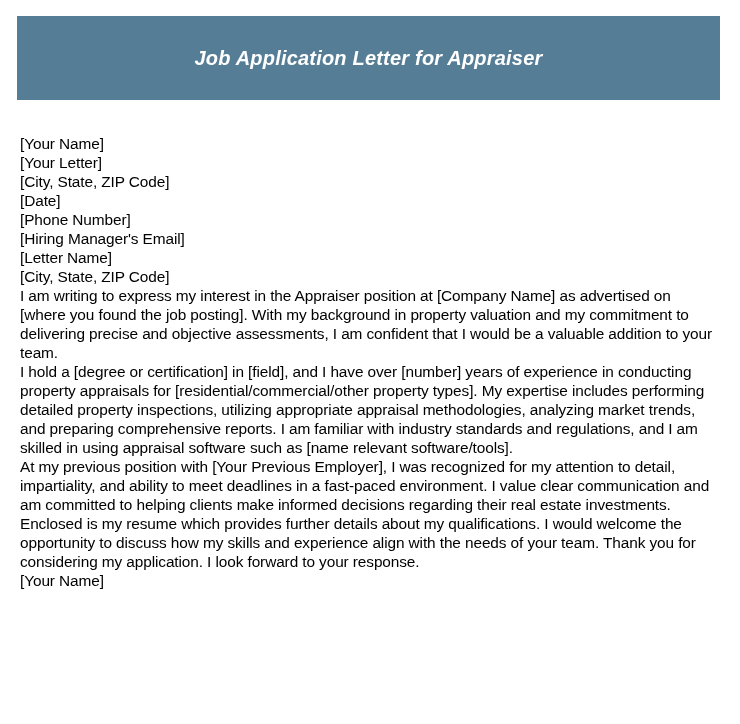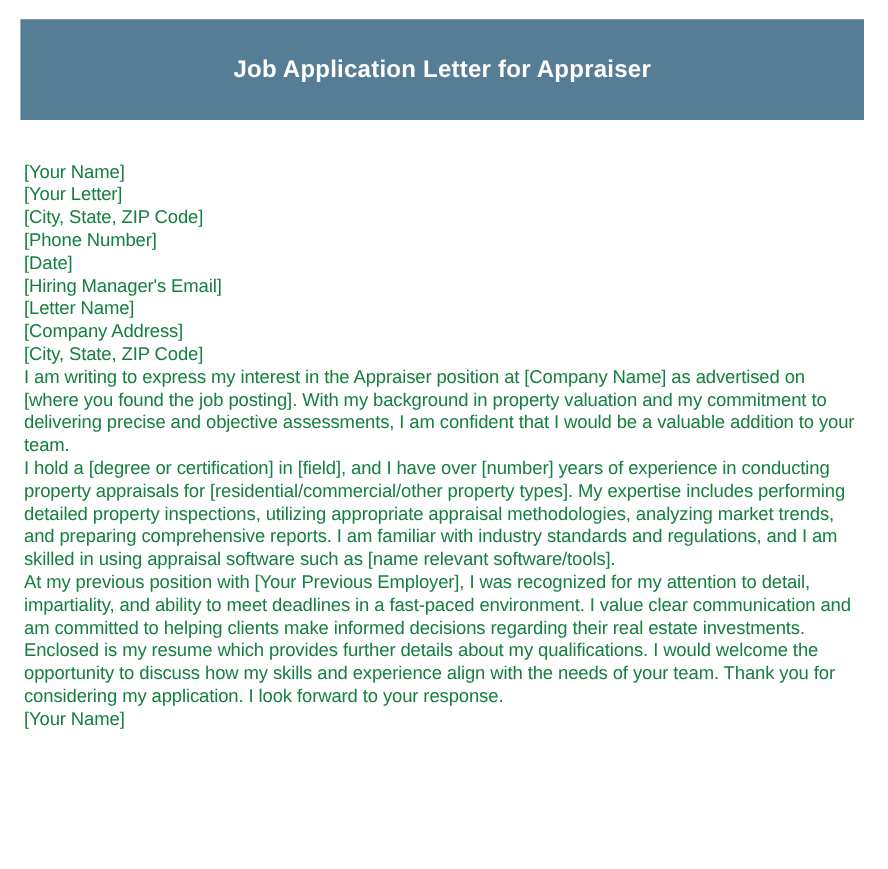--- a/index.html
+++ b/index.html
@@ -44,33 +44,32 @@
     margin: 0;
     padding: 0;
   }
 </style>
 </head>
 <body>
 
 <div class="page">
 
   <div class="title-band" style="background-color: rgb(86, 125, 150);">
-    <h1 style="color: rgb(255, 255, 255);">Job Application Letter for Appraiser</h1>
+    <h1 style="color: rgb(255, 255, 255); font-style: italic;">Job Application Letter for Appraiser</h1>
   </div>
 
-  <div class="letter" style="color: #15803d; margin-left: 20px;">
+  <div class="letter" style="color: #000000; margin-left: 20px;">
 
     <div class="line">[Your Name]</div>
     <div class="line">[Your Letter]</div>
     <div class="line">[City, State, ZIP Code]</div>
+    <div class="line">[Date]</div>
     <div class="line">[Phone Number]</div>
-    <div class="line">[Date]</div>
     <div class="line">[Hiring Manager's Email]</div>
     <div class="line">[Letter Name]</div>
-    <div class="line">[Company Address]</div>
     <div class="line">[City, State, ZIP Code]</div>
 
 
     <p>I am writing to express my interest in the Appraiser position at [Company Name] as advertised on [where you found the job posting]. With my background in property valuation and my commitment to delivering precise and objective assessments, I am confident that I would be a valuable addition to your team.</p>
     <p>I hold a [degree or certification] in [field], and I have over [number] years of experience in conducting property appraisals for [residential/commercial/other property types]. My expertise includes performing detailed property inspections, utilizing appropriate appraisal methodologies, analyzing market trends, and preparing comprehensive reports. I am familiar with industry standards and regulations, and I am skilled in using appraisal software such as [name relevant software/tools].</p>
     <p>At my previous position with [Your Previous Employer], I was recognized for my attention to detail, impartiality, and ability to meet deadlines in a fast-paced environment. I value clear communication and am committed to helping clients make informed decisions regarding their real estate investments.</p>
     <p>Enclosed is my resume which provides further details about my qualifications. I would welcome the opportunity to discuss how my skills and experience align with the needs of your team. Thank you for considering my application. I look forward to your response.</p>
 
     <div class="line">[Your Name]</div>
 

